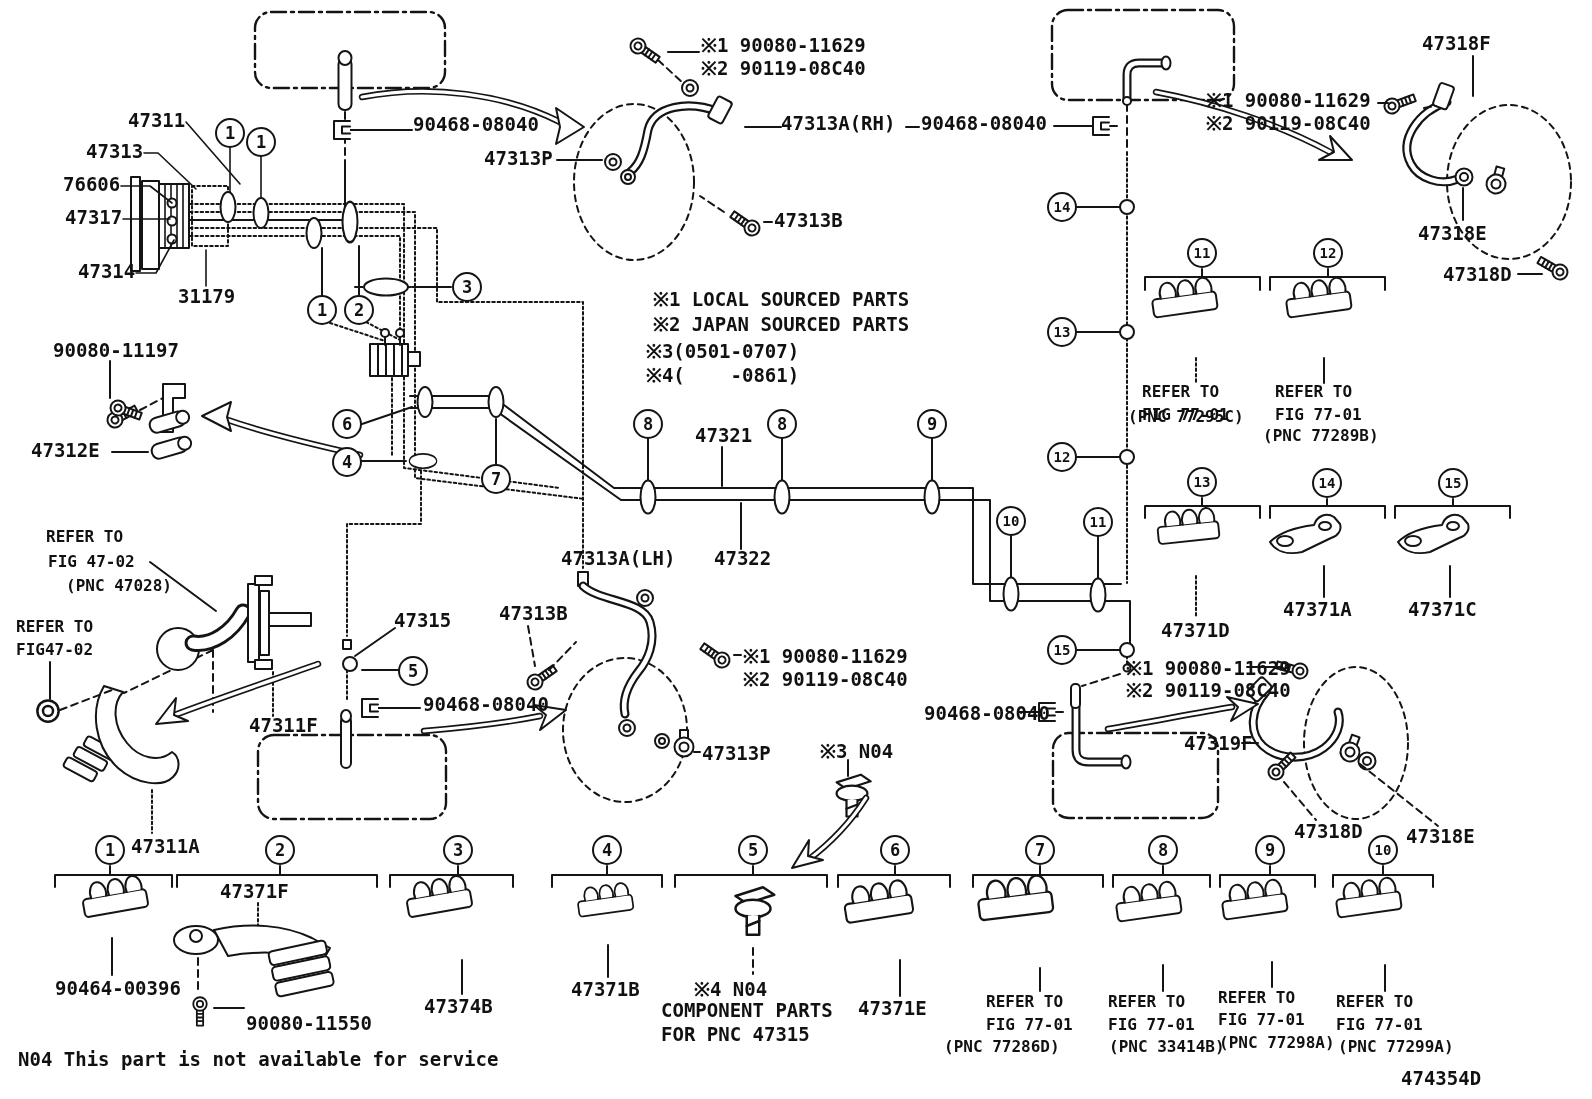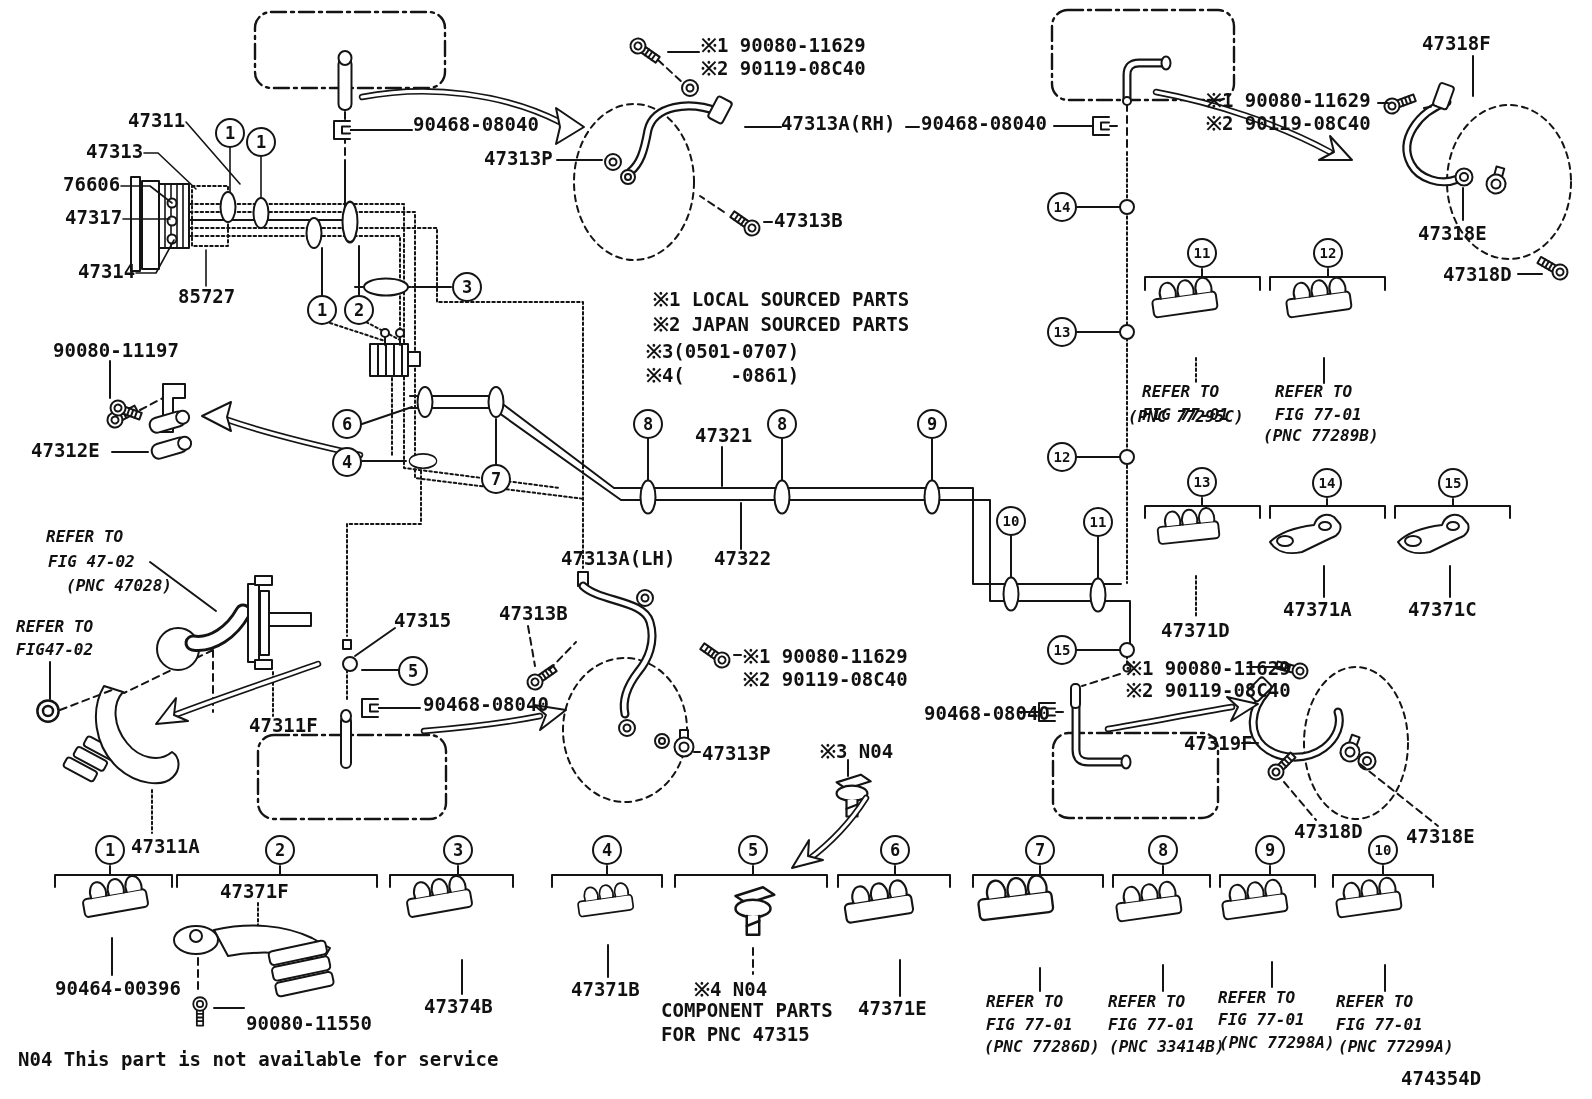--- a/index.html
+++ b/index.html
@@ -14,21 +14,21 @@
   svg .dashc{stroke-dasharray:6 5;}
   svg .tube{stroke-width:9;}
   svg .tc{stroke:#fff;stroke-width:4.6;}
   svg .thick{stroke-width:17;}
   svg .thickc{stroke:#fff;stroke-width:11;}
   svg .as{stroke-width:6.5;}
   svg .ac{stroke:#fff;stroke-width:3.2;}
   svg .ah{fill:#fff;}
   svg .thin{stroke-width:1.6;}
   .lbl{position:absolute;white-space:pre;font-weight:bold;font-size:19px;line-height:21px;}
-  .ref{position:absolute;white-space:pre;font-weight:bold;font-size:16px;line-height:18px;font-style:italic;}
+  .ref{position:absolute;white-space:pre;font-weight:bold;font-size:16px;line-height:18px;}
   .note{position:absolute;white-space:pre;font-weight:bold;font-size:19px;}
   .co{position:absolute;width:30px;height:30px;border:2.4px solid #141414;border-radius:50%;
       background:#fff;display:flex;align-items:center;justify-content:center;
       font-weight:bold;font-size:17px;box-sizing:border-box;}
   .co2{font-size:14px;}
 </style>
 </head>
 <body>
 
 <div id="stage">
@@ -404,21 +404,21 @@
       <use href="#g-bolt" transform="translate(200,1004) rotate(90) scale(0.9)"></use>
     </g>
   </g>
 </svg>
 
 <div class="lbl" style="left:128px;top:110px">47311</div>
 <div class="lbl" style="left:86px;top:141px">47313</div>
 <div class="lbl" style="left:63px;top:174px">76606</div>
 <div class="lbl" style="left:65px;top:207px">47317</div>
 <div class="lbl" style="left:78px;top:261px">47314</div>
-<div class="lbl" style="left:178px;top:286px">85727</div>
+<div class="lbl" style="left:178px;top:286px">31179</div>
 <div class="lbl" style="left:413px;top:114px">90468-08040</div>
 <div class="lbl" style="left:701px;top:35px">※1 90080-11629</div>
 <div class="lbl" style="left:701px;top:58px">※2 90119-08C40</div>
 <div class="lbl" style="left:781px;top:113px">47313A(RH)</div>
 <div class="lbl" style="left:921px;top:113px">90468-08040</div>
 <div class="lbl" style="left:484px;top:148px">47313P</div>
 <div class="lbl" style="left:774px;top:210px">47313B</div>
 <div class="lbl" style="left:1422px;top:33px">47318F</div>
 <div class="lbl" style="left:1206px;top:90px">※1 90080-11629</div>
 <div class="lbl" style="left:1206px;top:113px">※2 90119-08C40</div>
@@ -466,21 +466,21 @@
 <div class="lbl" style="left:220px;top:881px">47371F</div>
 <div class="lbl" style="left:246px;top:1013px">90080-11550</div>
 <div class="lbl" style="left:424px;top:996px">47374B</div>
 <div class="lbl" style="left:571px;top:979px">47371B</div>
 <div class="note" style="left:694px;top:976px">※4 N04</div>
 <div class="note" style="left:661px;top:999px">COMPONENT PARTS</div>
 <div class="note" style="left:661px;top:1023px">FOR PNC 47315</div>
 <div class="lbl" style="left:858px;top:998px">47371E</div>
 <div class="ref" style="left:986px;top:993px">REFER TO</div>
 <div class="ref" style="left:986px;top:1016px">FIG 77-01</div>
-<div class="ref" style="left:984px;top:1038px">(PNC 77286D)</div>
+<div class="ref" style="left:944px;top:1038px">(PNC 77286D)</div>
 <div class="ref" style="left:1108px;top:993px">REFER TO</div>
 <div class="ref" style="left:1108px;top:1016px">FIG 77-01</div>
 <div class="ref" style="left:1109px;top:1038px">(PNC 33414B)</div>
 <div class="ref" style="left:1218px;top:989px">REFER TO</div>
 <div class="ref" style="left:1218px;top:1011px">FIG 77-01</div>
 <div class="ref" style="left:1219px;top:1034px">(PNC 77298A)</div>
 <div class="ref" style="left:1336px;top:993px">REFER TO</div>
 <div class="ref" style="left:1336px;top:1016px">FIG 77-01</div>
 <div class="ref" style="left:1338px;top:1038px">(PNC 77299A)</div>
 <div class="note" style="left:18px;top:1048px">N04 This part is not available for service</div>

